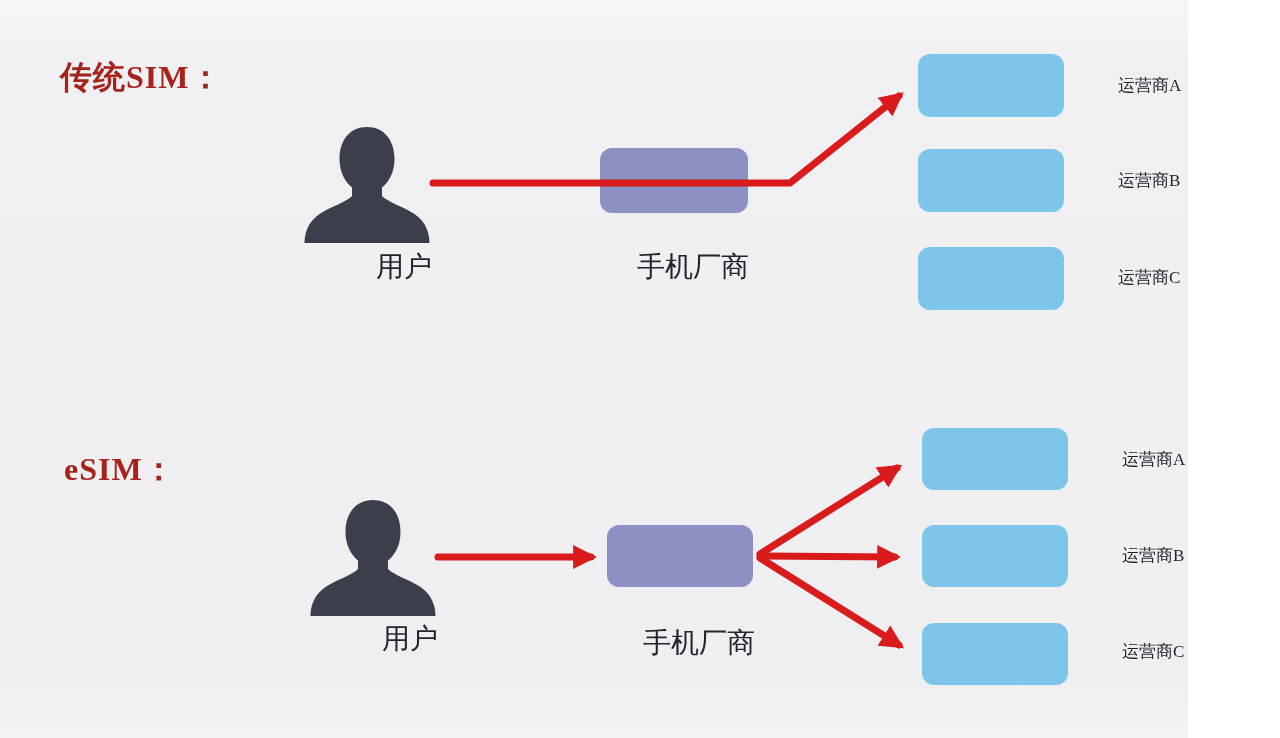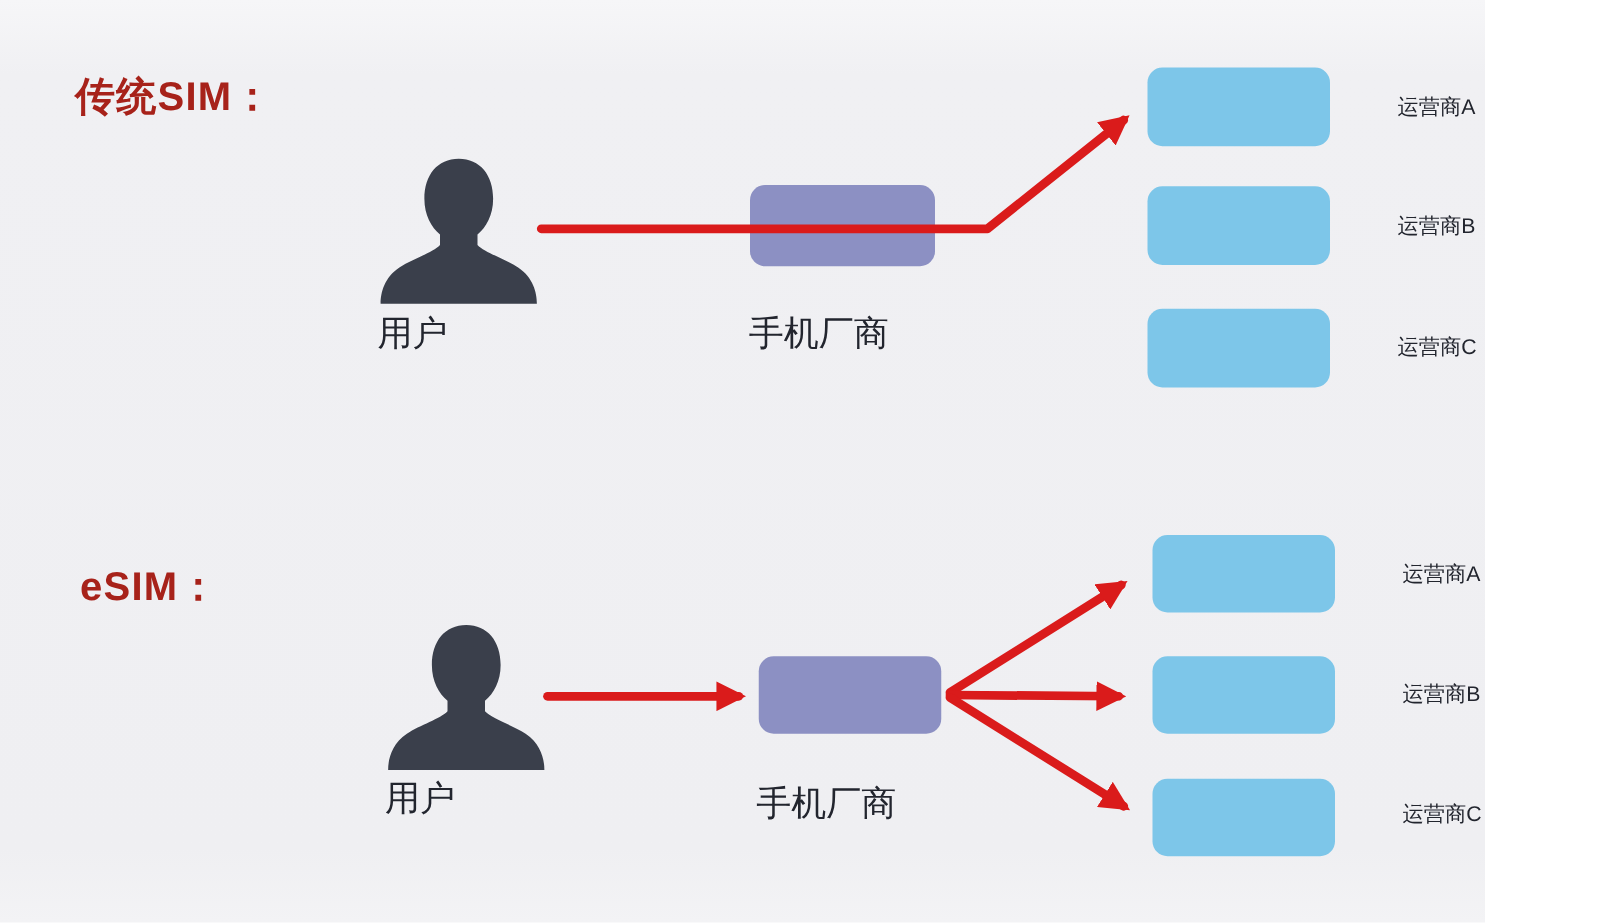--- a/index.html
+++ b/index.html
@@ -2,21 +2,21 @@
 <html><head>
 <meta charset="utf-8">
 <style>
   html, body { margin: 0; padding: 0; }
   .canvas {
     position: relative;
     width: 1188px;
     height: 738px;
     overflow: hidden;
     background: linear-gradient(180deg, #f6f6f8 0%, #f0f0f3 8%, #efeff2 92%, #f3f3f5 100%);
-    font-family: Liberation Sans, sans-serif;
+    font-family: Liberation Serif, serif;
   }
   .arrows-layer {
     position: absolute;
     left: 0; top: 0;
     width: 1280px; height: 738px;
     z-index: 5;
     pointer-events: none;
   }
   .arrow {
     fill: none;
@@ -39,21 +39,21 @@
     z-index: 2;
     border-radius: 12px;
   }
   .box.blue { background: #7dc6e9; }
   .box.purple { background: #8c90c3; }
   .node-label {
     position: absolute;
     z-index: 3;
     font-size: 28px;
     color: #22252e;
-    text-align: left;
+    text-align: right;
     white-space: nowrap;
   }
   .carrier-label {
     position: absolute;
     z-index: 3;
     font-size: 17px;
     color: #22252e;
     white-space: nowrap;
     line-height: 32px;
   }

